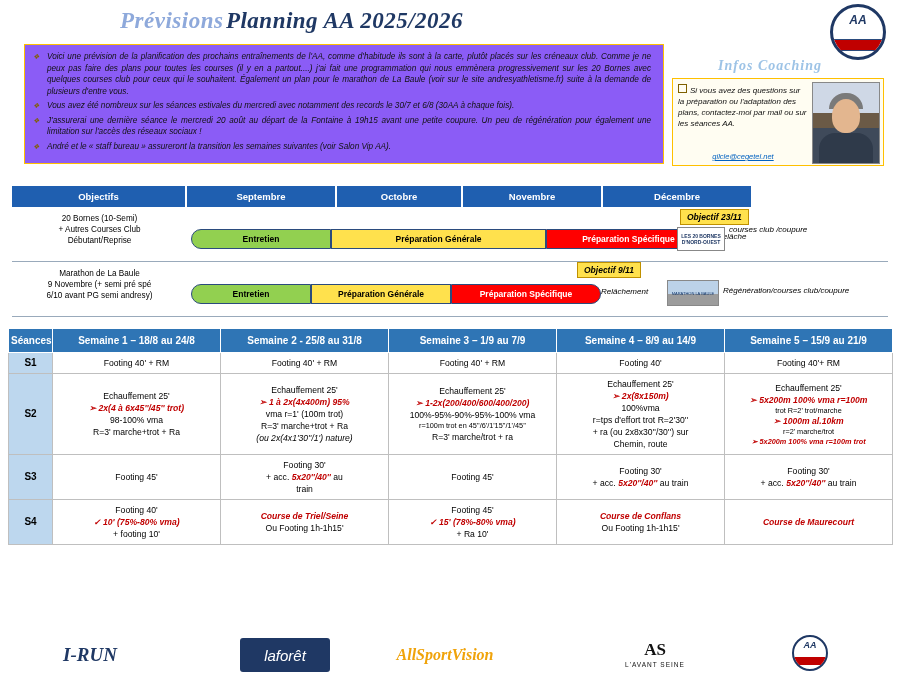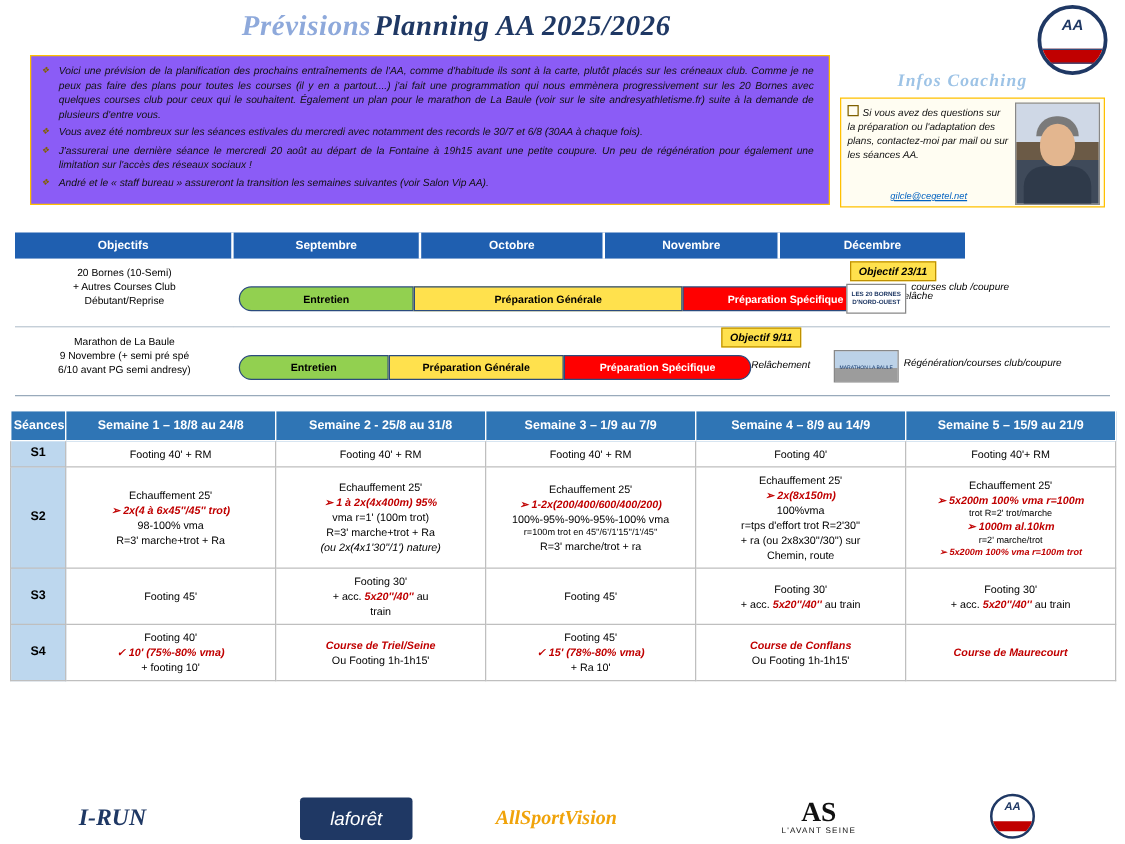--- a/index.html
+++ b/index.html
@@ -8,21 +8,21 @@
     background:#ffffff;
     font-family:"Liberation Sans", sans-serif;
     font-size:9px;
     color:#000;
     overflow:hidden;
     position:relative;
   }
   .page{position:relative;width:900px;height:675px;}
 
   
-  .title-wrap{position:absolute;left:105px;top:8px;width:520px;text-align:center;}
+  .title-wrap{position:absolute;left:120px;top:8px;width:520px;text-align:left;}
   .title-a{font-family:"Liberation Serif",serif;font-size:23px;font-style:italic;font-weight:bold;color:#8ea9db;letter-spacing:.5px;}
   .title-b{font-family:"Liberation Serif",serif;font-size:23px;font-style:italic;font-weight:bold;color:#1f3864;letter-spacing:.5px;}
 
   .logo-top{position:absolute;right:14px;top:4px;width:56px;height:52px;}
   .logo-circle{width:50px;height:50px;border-radius:50%;background:#ffffff;border:3px solid #1f3864;position:relative;overflow:hidden;}
   .logo-circle .bar{position:absolute;left:0;top:32px;width:100%;height:12px;background:#c00000;}
   .logo-circle .txt{position:absolute;left:0;top:6px;width:100%;text-align:center;font-size:12px;font-weight:bold;color:#1f3864;font-style:italic;}
 
   
   .intro{
@@ -53,21 +53,21 @@
   
   .plan{position:absolute;left:12px;top:186px;width:876px;}
   .plan-head{display:flex;}
   .plan-head div{
     background:#1f5fb0;color:#fff;font-weight:bold;font-size:9.5px;text-align:center;
     padding:5px 0;border-right:2px solid #fff;box-sizing:border-box;
   }
   .ph0{width:175px;}
   .ph1{width:130px;}
   .ph2{width:150px;}
-  .ph3{width:147px;}
+  .ph3{width:126px;}
   .ph4{width:140px;}
   .ph5{width:148px;border-right:none !important;}
 
   .plan-row{display:flex;border-bottom:1px solid #9ab;}
   .plan-lab{width:175px;box-sizing:border-box;padding:6px 4px;text-align:center;font-size:8.2px;line-height:11px;background:#fff;}
   .plan-body{position:relative;flex:1;height:54px;background:#fff;}
 
   .bar{position:absolute;height:20px;box-sizing:border-box;border:1px solid #2b4b7d;
     font-size:8.5px;font-weight:bold;color:#000;display:flex;align-items:center;justify-content:center;text-align:center;}
   .bar.green{background:#92d050;}
@@ -104,21 +104,21 @@
   .sm{font-size:7.3px;line-height:9.5px;}
 
   
   .footer-note{position:absolute;left:0;top:626px;width:900px;text-align:center;font-size:8.5px;color:#666;}
   .logos{position:absolute;left:0;top:636px;width:900px;height:38px;}
   .lg{position:absolute;height:34px;display:flex;align-items:center;justify-content:center;}
   .lg-irun{left:30px;top:2px;width:120px;font-family:"Liberation Serif",serif;font-size:19px;font-weight:bold;color:#1f3864;font-style:italic;}
   .lg-laforet{left:240px;top:2px;width:90px;background:#1f3864;color:#fff;font-size:15px;font-style:italic;border-radius:3px;}
   .lg-asv{left:360px;top:2px;width:170px;font-size:16px;font-weight:bold;color:#f0a30a;font-style:italic;font-family:"Liberation Serif",serif;}
   .lg-as{left:600px;top:0px;width:110px;flex-direction:column;}
-  .lg-as .big{font-family:"Liberation Serif",serif;font-size:22px;font-weight:bold;color:#111;line-height:22px;}
+  .lg-as .big{font-family:"Liberation Serif",serif;font-size:17px;font-weight:bold;color:#111;line-height:22px;}
   .lg-as .small{font-size:6.5px;letter-spacing:1px;color:#111;}
   .lg-aa{left:780px;top:0px;width:60px;}
   .lg-aa .c{width:32px;height:32px;border-radius:50%;border:2px solid #1f3864;position:relative;overflow:hidden;background:#fff;}
   .lg-aa .c .bar2{position:absolute;left:0;top:20px;width:100%;height:8px;background:#c00000;}
   .lg-aa .c .t{position:absolute;left:0;top:3px;width:100%;text-align:center;font-size:9px;font-weight:bold;color:#1f3864;font-style:italic;}
 </style>
 </head>
 <body>
 
 <div class="page">

